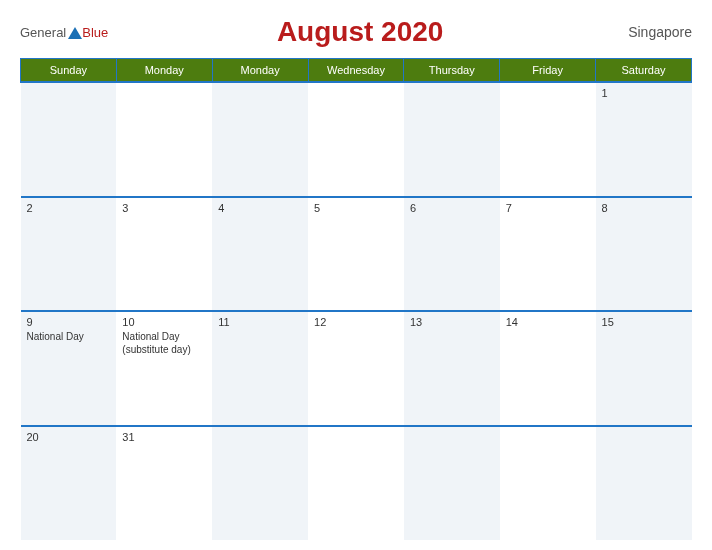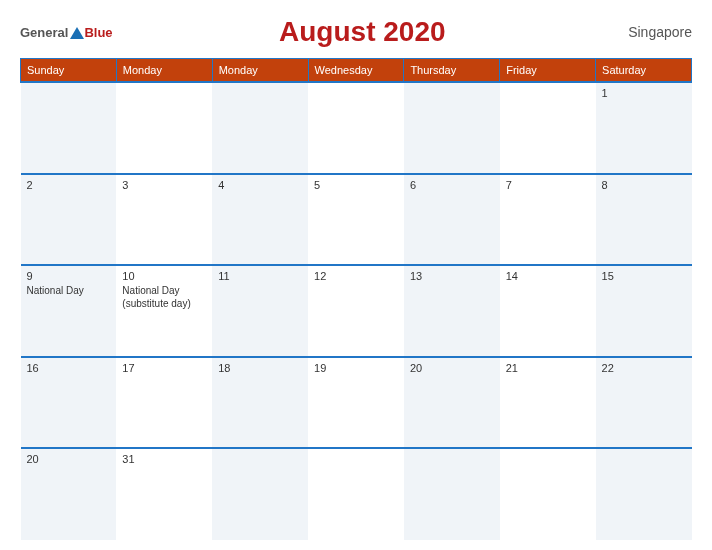--- a/index.html
+++ b/index.html
@@ -20,21 +20,21 @@
     .header {
       display: flex;
       align-items: center;
       justify-content: space-between;
       margin-bottom: 10px;
     }
     .logo {
       display: flex;
       align-items: flex-end;
       font-size: 13px;
-      font-weight: bold;
+      font-weight: normal;
       color: #555;
     }
     .logo-general { color: #555; font-size: 13px; }
     .logo-blue { color: #b91c1c; font-size: 13px; }
     .logo-triangle {
       width: 0; height: 0;
       border-left: 7px solid transparent;
       border-right: 7px solid transparent;
       border-bottom: 12px solid #1a6fb5;
       display: inline-block;
@@ -53,26 +53,26 @@
       color: #555;
       text-align: right;
       min-width: 80px;
     }
     .calendar-table {
       width: 100%;
       border-collapse: collapse;
       flex: 1;
     }
     .calendar-table thead tr th {
-      background: #c2410c;
+      background: #4d7c0f;
       color: #fff;
       font-size: 11px;
       font-weight: normal;
       padding: 5px 6px;
-      text-align: left;
+      text-align: center;
       border: 1px solid #2176c7;
     }
     .calendar-table tbody tr {
       border-top: 2px solid #2176c7;
     }
     .calendar-table tbody tr td {
       vertical-align: top;
       padding: 4px 6px 6px 6px;
       font-size: 11px;
       color: #333;
@@ -193,43 +193,20 @@
           </td>
           <td class="col-fri">
             <span class="day-num">14</span>
           </td>
           <td class="col-sat">
             <span class="day-num">15</span>
           </td>
         </tr>
         <tr>
           <td class="col-sun">
-            <span class="day-num">16</span>
-          </td>
-          <td class="col-mon">
-            <span class="day-num">17</span>
-          </td>
-          <td class="col-tue">
-            <span class="day-num">18</span>
-          </td>
-          <td class="col-wed">
-            <span class="day-num">19</span>
-          </td>
-          <td class="col-thu">
-            <span class="day-num">20</span>
-          </td>
-          <td class="col-fri">
-            <span class="day-num">21</span>
-          </td>
-          <td class="col-sat">
-            <span class="day-num">22</span>
-          </td>
-        </tr>
-        <tr>
-          <td class="col-sun">
             <span class="day-num">20</span>
           </td>
           <td class="col-mon">
             <span class="day-num">31</span>
           </td>
           <td class="col-tue"></td>
           <td class="col-wed"></td>
           <td class="col-thu"></td>
           <td class="col-fri"></td>
           <td class="col-sat"></td>

